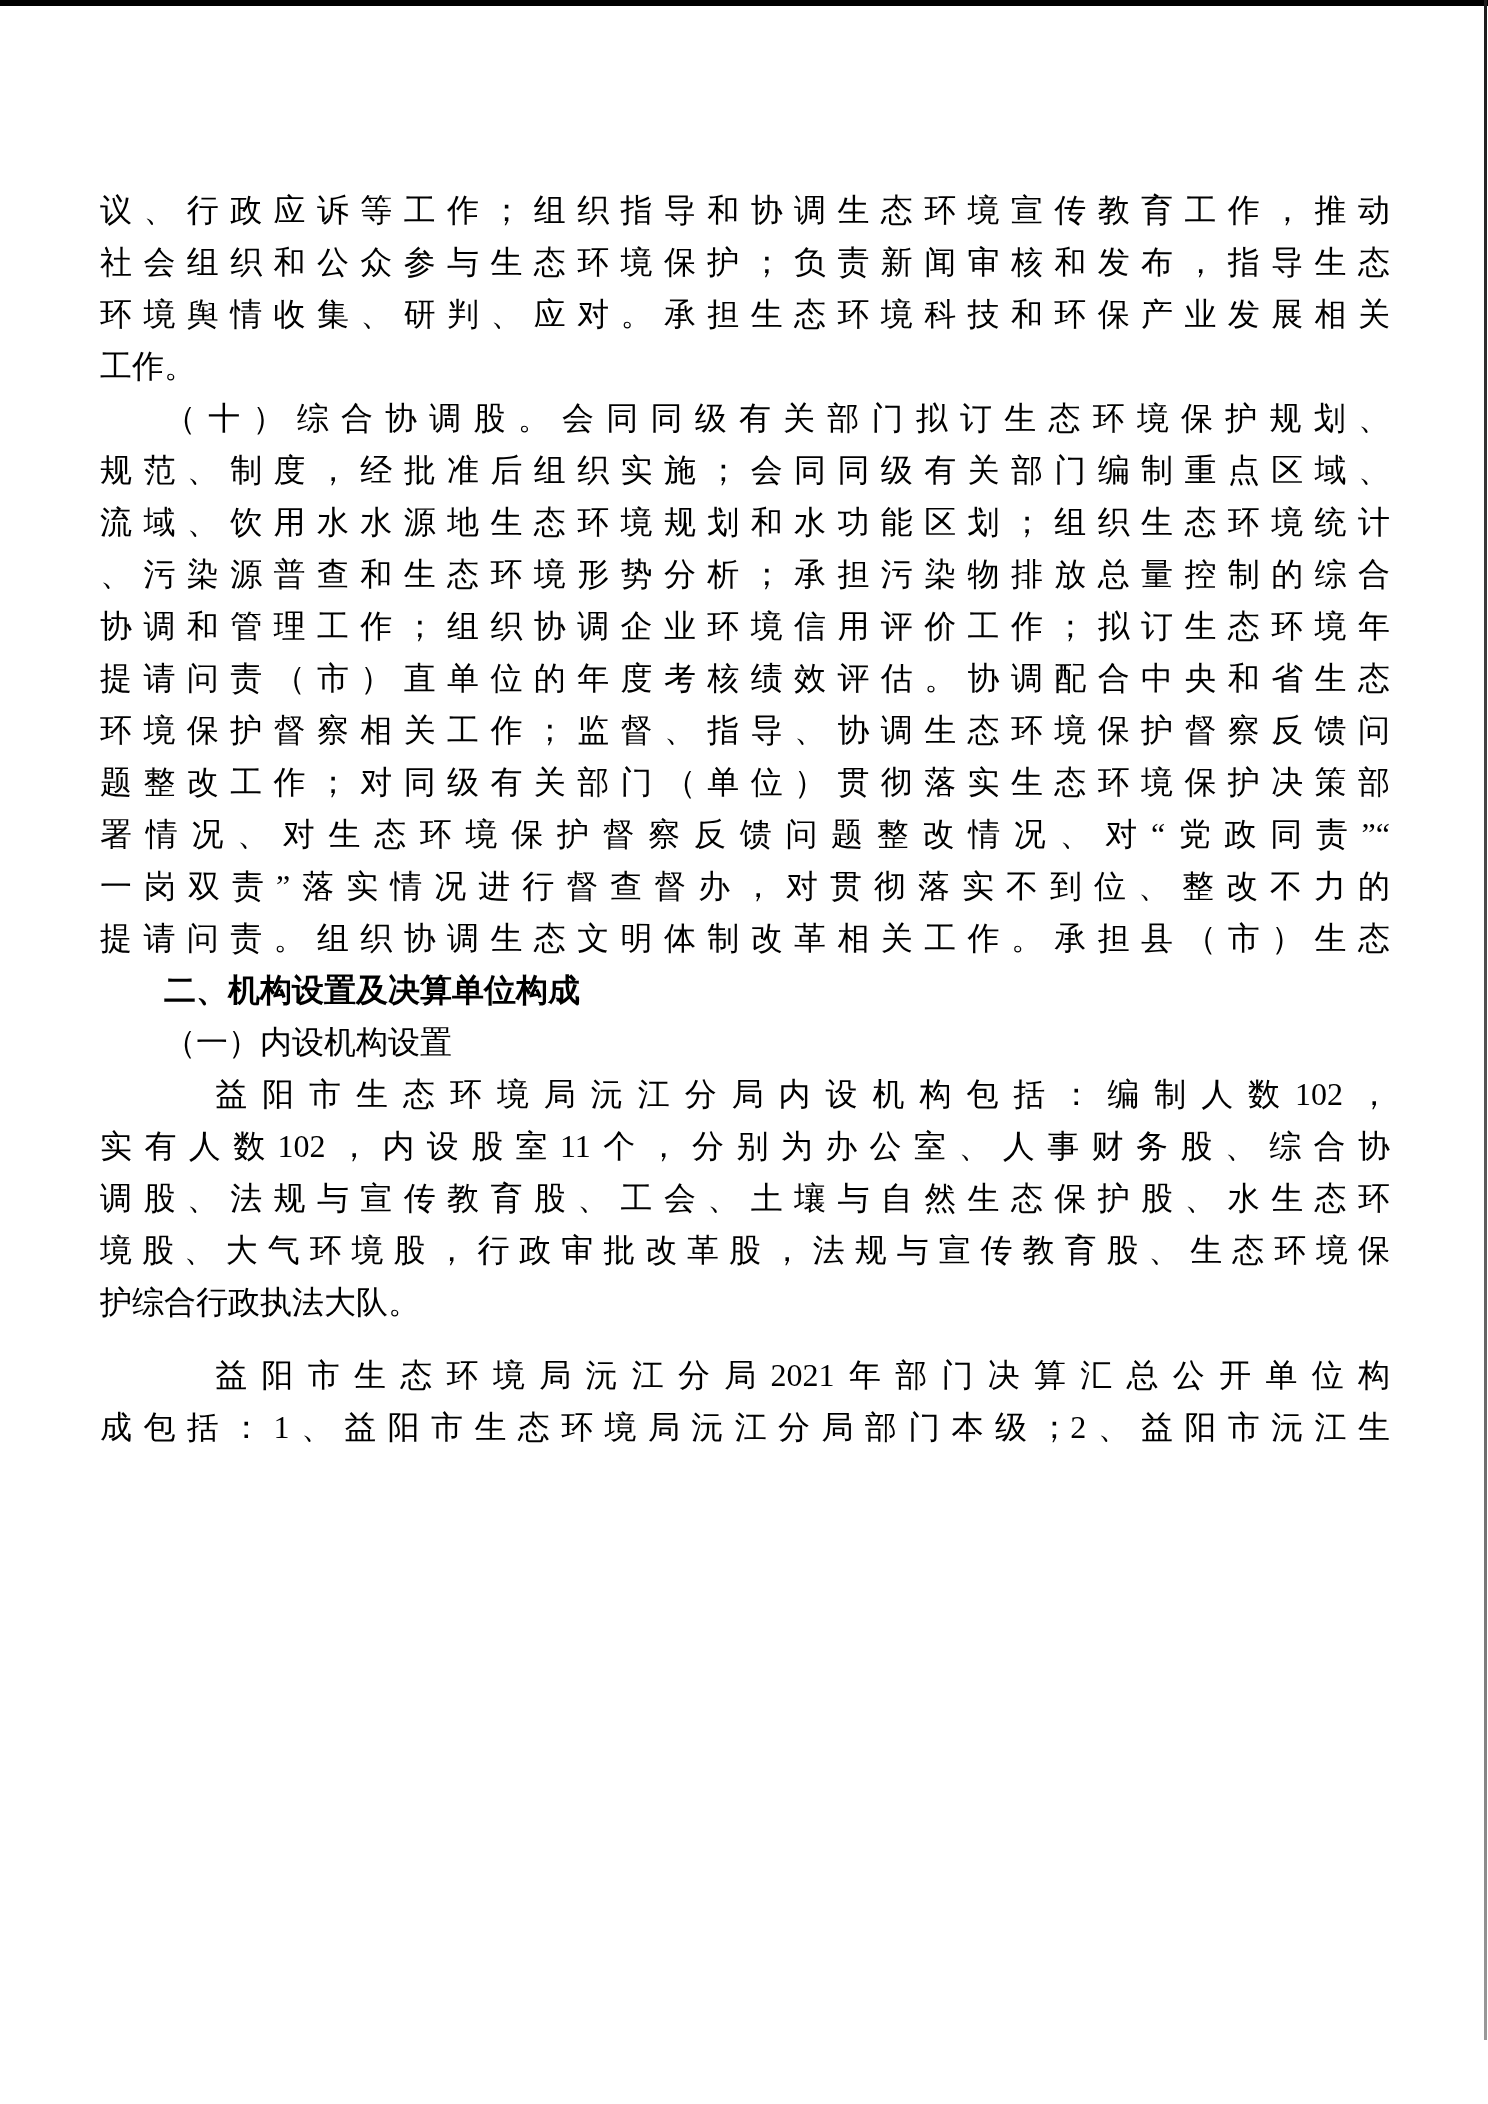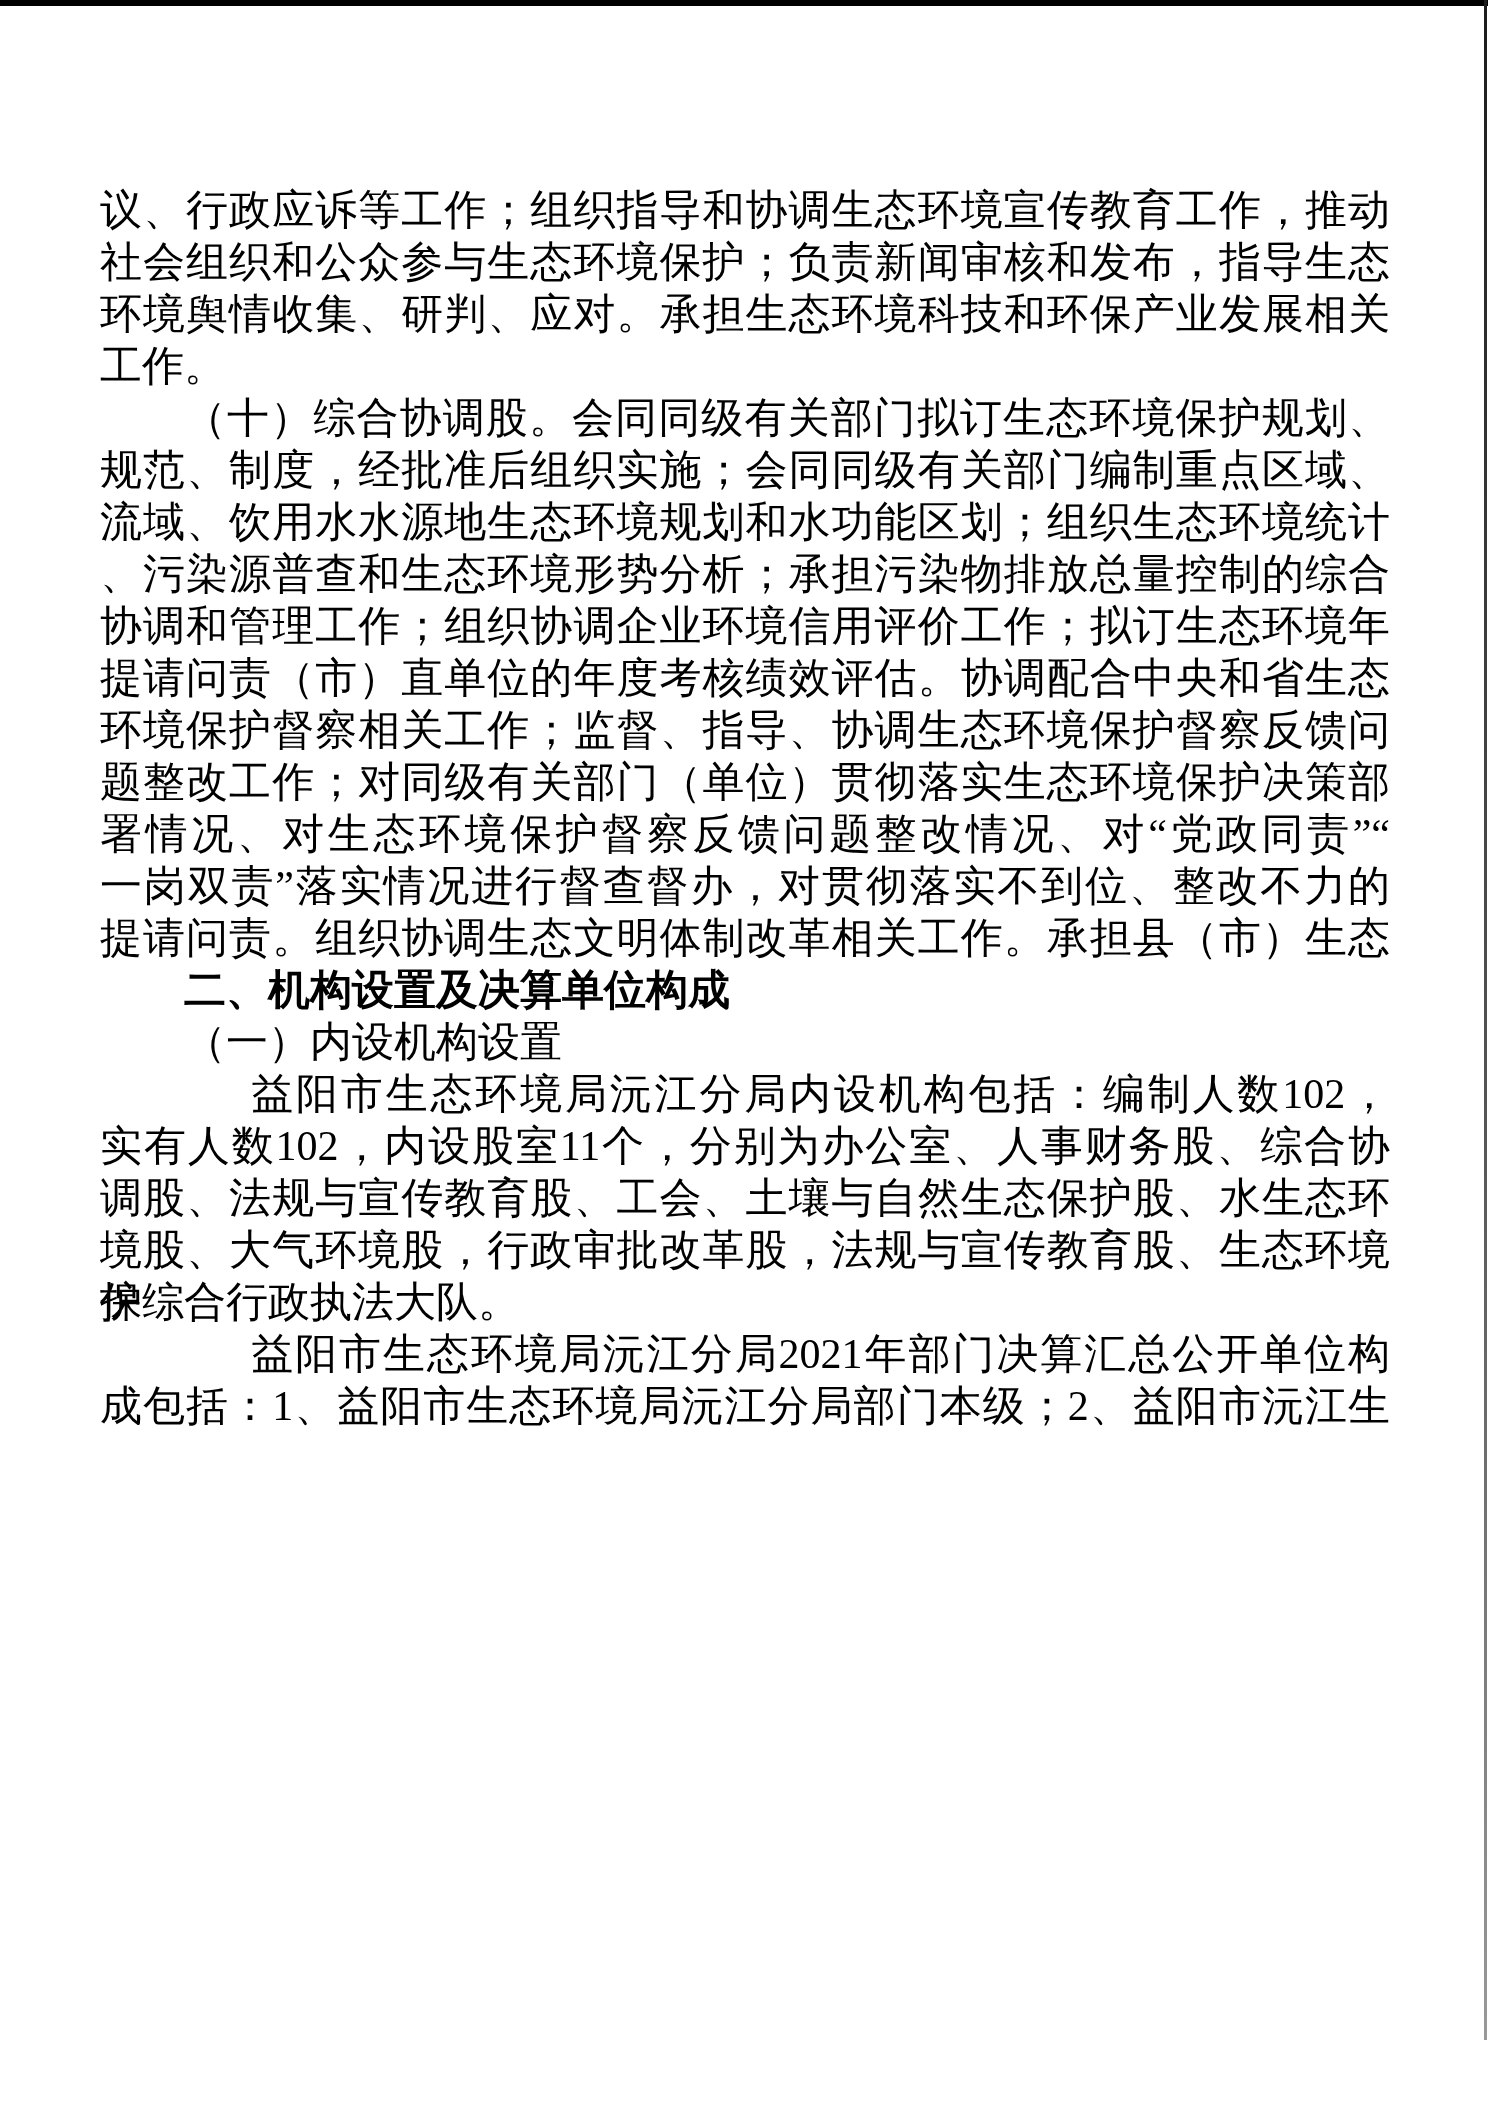--- a/index.html
+++ b/index.html
@@ -31,21 +31,21 @@
   }
   .text-block {
     position: absolute;
     left: 100px;
     top: 184px;
     width: 1290px;
   }
   .line {
     height: 52px;
     line-height: 52px;
-    font-size: 42px;
+    font-size: 32px;
     white-space: nowrap;
     text-align: justify;
     letter-spacing: 0;
   }
   .line.fill {
     white-space: normal;
     text-align-last: justify;
   }
   .line.bold {
     font-weight: bold;
@@ -73,16 +73,16 @@
       <div class="line fill">署情况、对生态环境保护督察反馈问题整改情况、对“党政同责”“</div>
       <div class="line fill">一岗双责”落实情况进行督查督办，对贯彻落实不到位、整改不力的</div>
       <div class="line fill">提请问责。组织协调生态文明体制改革相关工作。承担县（市）生态</div>
       <div class="line bold" style="padding-left: 2em;">二、机构设置及决算单位构成</div>
       <div class="line" style="padding-left: 2em;">（一）内设机构设置</div>
       <div class="line fill" style="padding-left: 3.6em;">益阳市生态环境局沅江分局内设机构包括：编制人数102，</div>
       <div class="line fill">实有人数102，内设股室11个，分别为办公室、人事财务股、综合协</div>
       <div class="line fill">调股、法规与宣传教育股、工会、土壤与自然生态保护股、水生态环</div>
       <div class="line fill">境股、大气环境股，行政审批改革股，法规与宣传教育股、生态环境保</div>
       <div class="line">护综合行政执法大队。</div>
-      <div class="line fill" style="padding-left: 3.6em;">益阳市生态环境局沅江分局2021年部门决算汇总公开单位构</div>
+      <div class="line fill" style="padding-left: 3.6em; margin-top: 21px;">益阳市生态环境局沅江分局2021年部门决算汇总公开单位构</div>
       <div class="line fill">成包括：1、益阳市生态环境局沅江分局部门本级；2、益阳市沅江生</div>
     </div>
 </div>
 
 </body></html>

